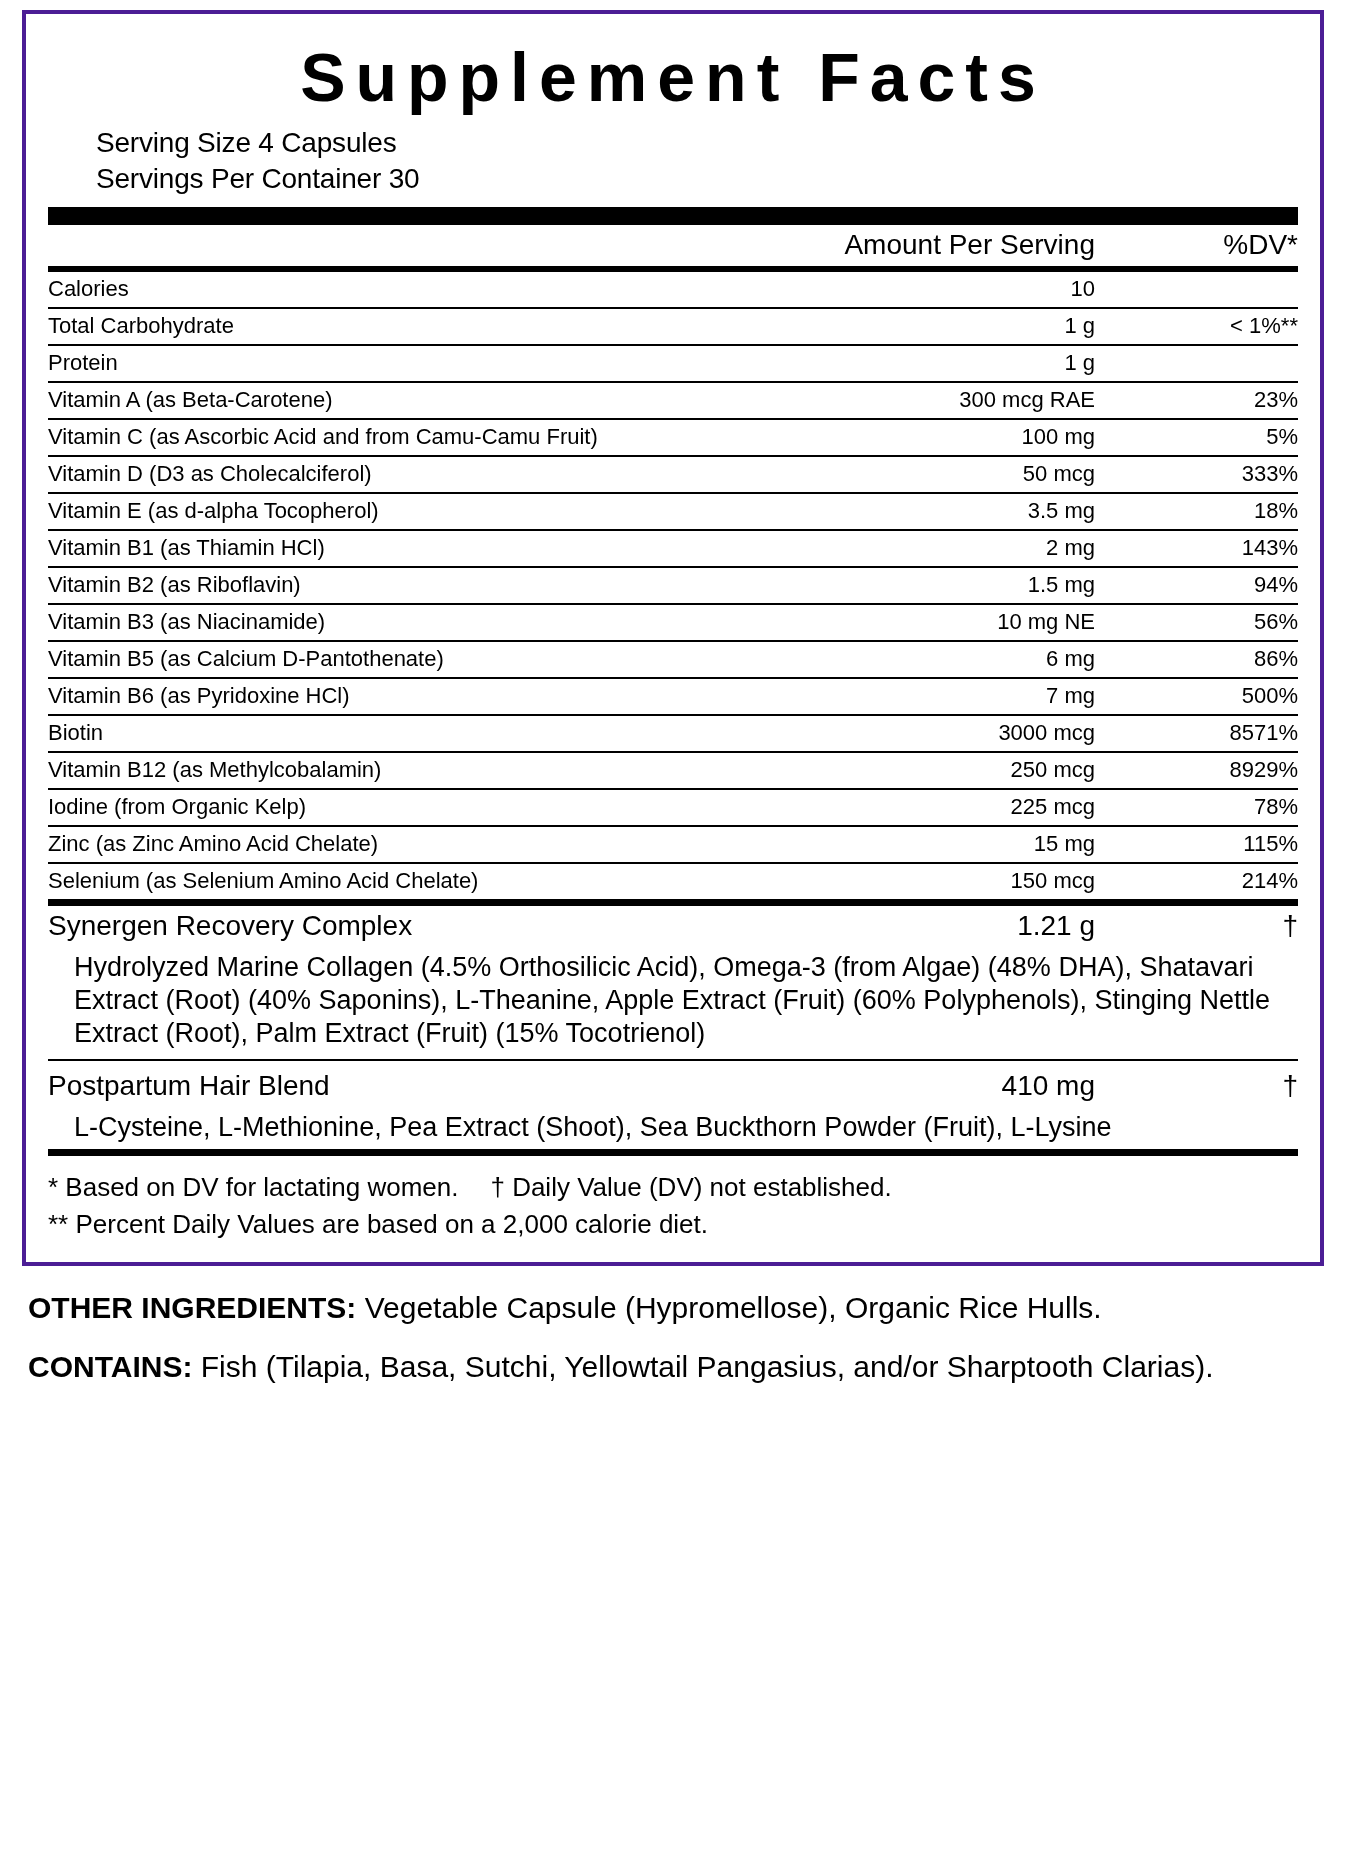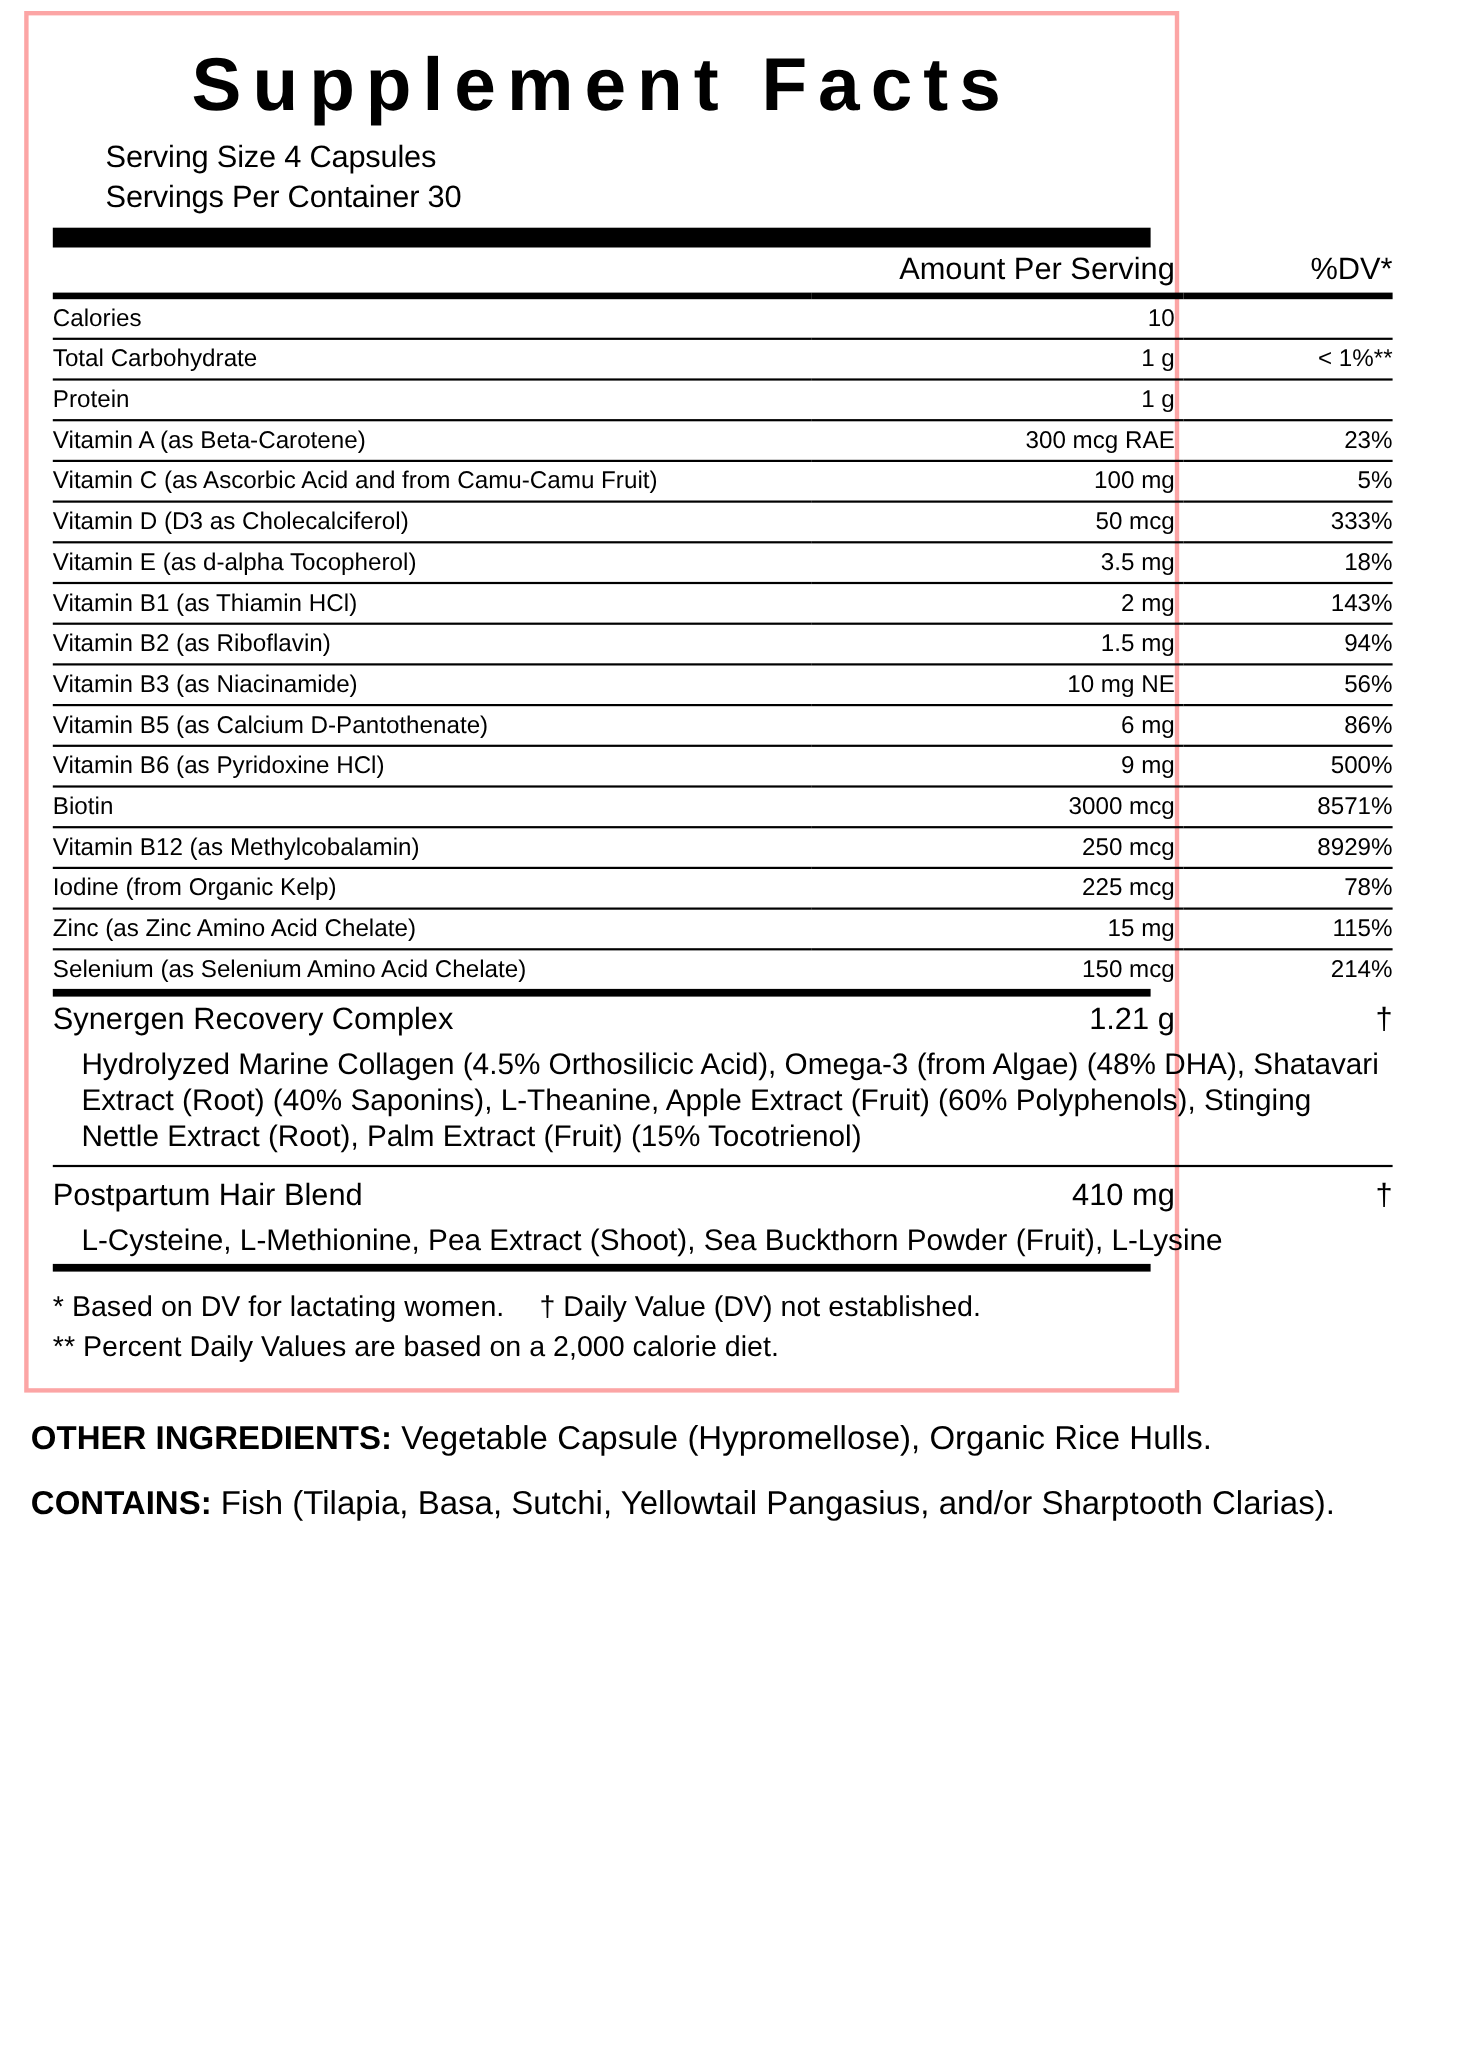--- a/index.html
+++ b/index.html
@@ -17,24 +17,24 @@
   .page {
     position: relative;
     width: 1348px;
     height: 1867px;
     box-sizing: border-box;
     padding: 10px 22px 0 22px;
   }
 
   
   .panel {
-    border: 4px solid #fca5a5;
+    border: 4px solid #4c1d95;
     box-sizing: border-box;
     padding: 18px 22px 20px 22px;
-    width: 1050px;
+    width: 1302px;
   }
   .sf-title {
     font-size: 68px;
     font-weight: bold;
     letter-spacing: 10px;
     line-height: 1.05;
     text-align: center;
     margin: 10px 0 12px 0;
     white-space: nowrap;
   }
@@ -194,21 +194,21 @@
           <td class="col-amount">10 mg NE</td>
           <td class="col-dv">56%</td>
         </tr>
         <tr class="nutrient-row">
           <td class="col-name">Vitamin B5 (as Calcium D-Pantothenate)</td>
           <td class="col-amount">6 mg</td>
           <td class="col-dv">86%</td>
         </tr>
         <tr class="nutrient-row">
           <td class="col-name">Vitamin B6 (as Pyridoxine HCl)</td>
-          <td class="col-amount">9 mg</td>
+          <td class="col-amount">7 mg</td>
           <td class="col-dv">500%</td>
         </tr>
         <tr class="nutrient-row">
           <td class="col-name">Biotin</td>
           <td class="col-amount">3000 mcg</td>
           <td class="col-dv">8571%</td>
         </tr>
         <tr class="nutrient-row">
           <td class="col-name">Vitamin B12 (as Methylcobalamin)</td>
           <td class="col-amount">250 mcg</td>

